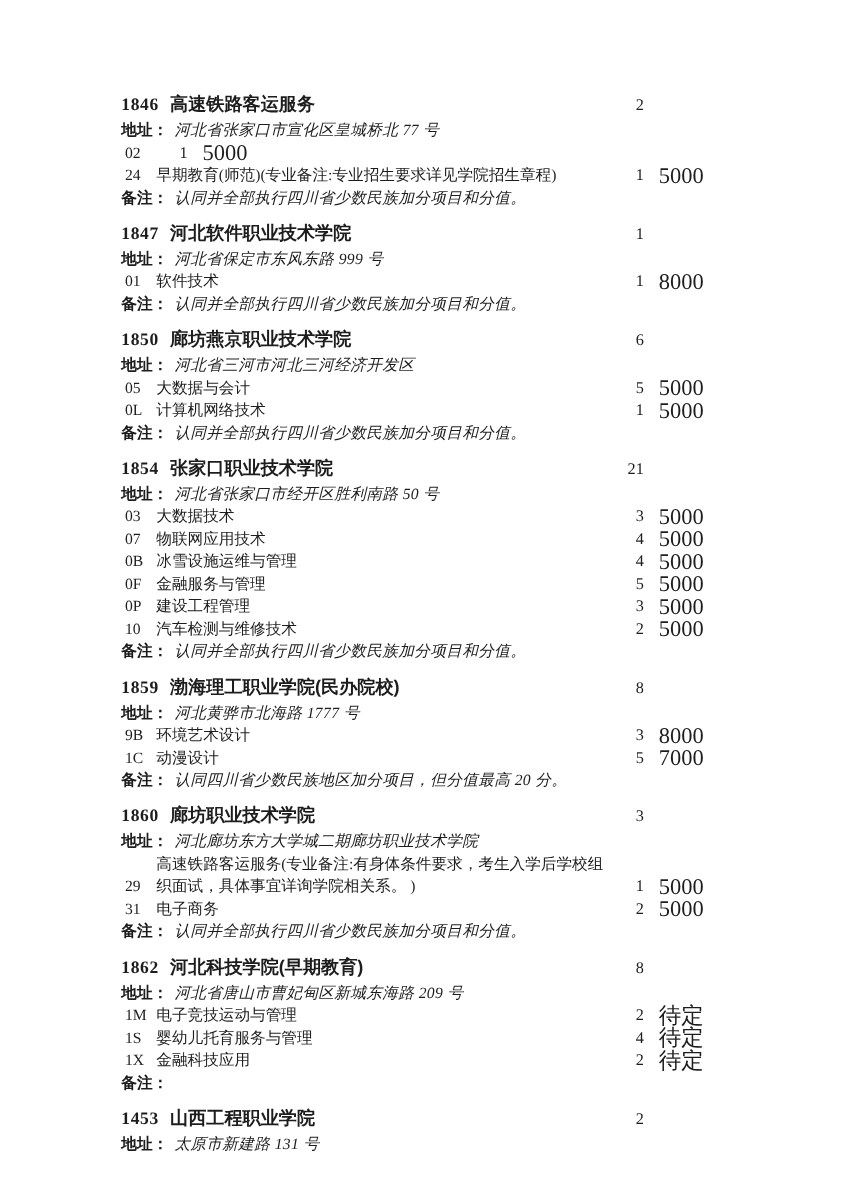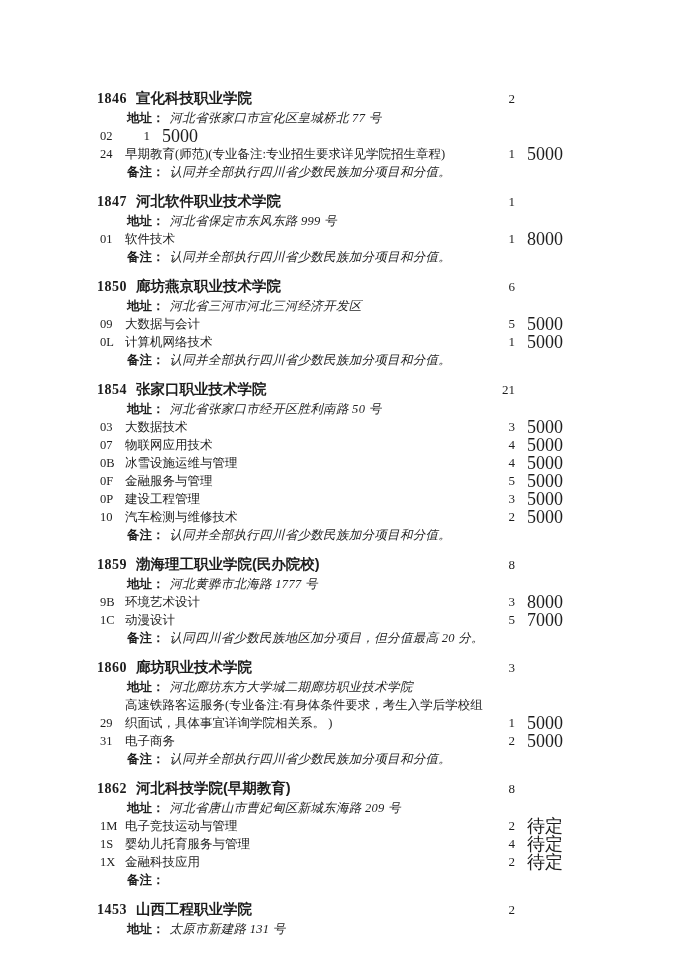--- a/index.html
+++ b/index.html
@@ -7,21 +7,21 @@
     position: relative;
     width: 680px;
     height: 961px;
     background: #ffffff;
     overflow: hidden;
     color: #1d1d1d;
     font-family: "Liberation Serif", "DejaVu Serif", serif;
   }
   .doc {
     position: absolute;
-    top: 88px;
+    top: 74px;
     left: 97px;
     width: 466px;
   }
   .college-block + .college-block { margin-top: 10px; }
 
   .hdr-row {
     display: flex;
     align-items: baseline;
     line-height: 20px;
   }
@@ -43,21 +43,20 @@
     text-align: right;
     font-size: 13px;
     flex: 0 0 auto;
   }
   .hdr-spacer { width: 48px; flex: 0 0 auto; }
 
   .addr-row, .remark-row {
     display: flex;
     line-height: 18px;
     font-size: 12.5px;
-    margin-left: 30px;
   }
   .lbl {
     font-family: "Liberation Sans", "DejaVu Sans", sans-serif;
     font-weight: bold;
     flex: 0 0 auto;
   }
   .kai {
     font-style: italic;
     margin-left: 5px;
     letter-spacing: 0.3px;
@@ -77,21 +76,21 @@
 </style>
 </head>
 <body>
 
 <div class="page">
   <div class="doc" id="doc">
   <div class="college-block">
     <div class="hdr-row">
       <div class="hdr-left">
         <span class="hdr-code">1846</span>
-        <span class="hdr-name">宣化科技职业学院</span>
+        <span class="hdr-name">高速铁路客运服务</span>
       </div>
       <span class="hdr-total">2</span>
       <span class="hdr-spacer"></span>
     </div>
     <div class="addr-row">
       <span class="lbl">地址：</span>
       <span class="kai">河北省张家口市宣化区皇城桥北 77 号</span>
     </div>
     <div>
   <div class="major-row">
@@ -148,21 +147,21 @@
       </div>
       <span class="hdr-total">6</span>
       <span class="hdr-spacer"></span>
     </div>
     <div class="addr-row">
       <span class="lbl">地址：</span>
       <span class="kai">河北省三河市河北三河经济开发区</span>
     </div>
     <div>
   <div class="major-row">
-    <span class="m-code">09</span>
+    <span class="m-code">05</span>
     <span class="m-name">大数据与会计</span>
     <span class="m-count">5</span>
     <span class="m-fee">5000</span>
   </div>
 
   <div class="major-row">
     <span class="m-code">0L</span>
     <span class="m-name">计算机网络技术</span>
     <span class="m-count">1</span>
     <span class="m-fee">5000</span>

